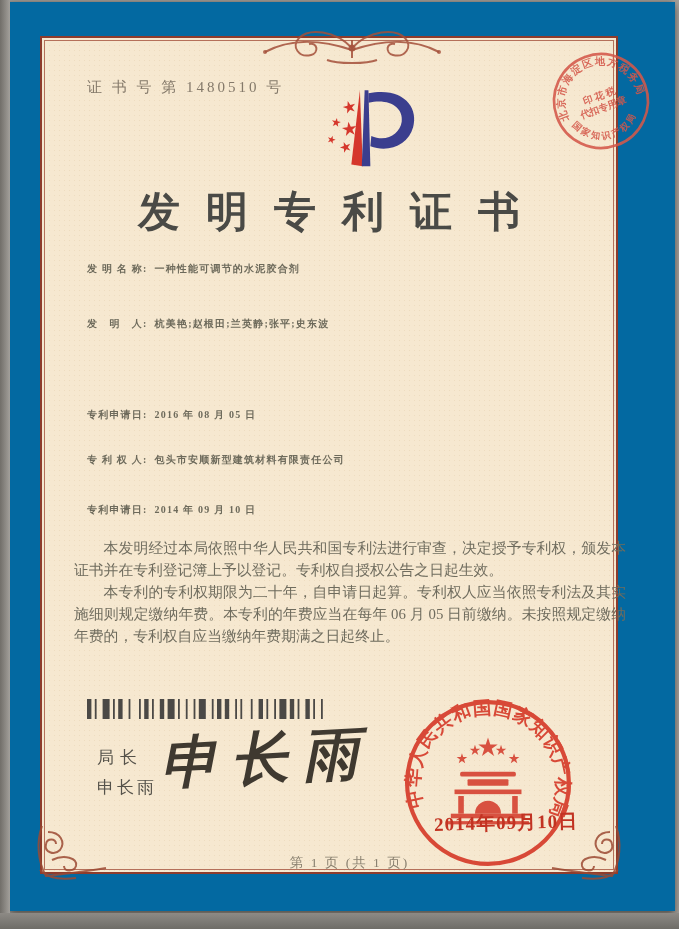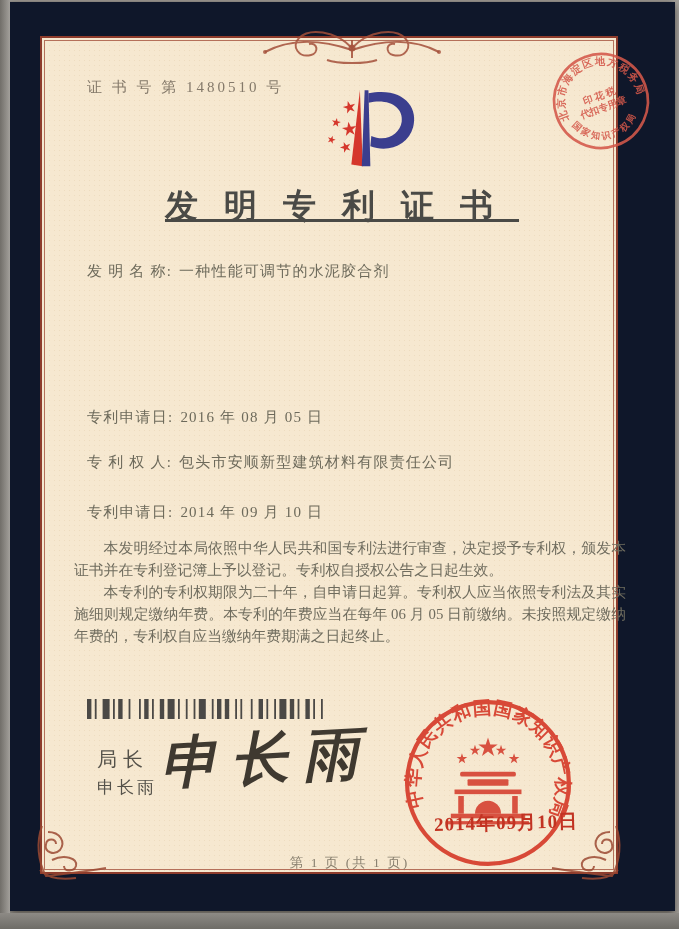--- a/index.html
+++ b/index.html
@@ -5,21 +5,21 @@
   * { margin:0; padding:0; box-sizing:border-box; }
   html,body { width:679px; height:929px; }
   body {
     position:relative;
     background:#a3a09b;
     font-family:"Liberation Serif","DejaVu Serif",serif;
     overflow:hidden;
   }
   .page {
     position:absolute; left:10px; top:2px; right:4px; bottom:18px;
-    background:#0f172a;
+    background:#0369a1;
     box-shadow:0 4px 8px rgba(40,35,30,.55), -3px 0 5px rgba(40,35,30,.35);
   }
   
   .frame {
     position:absolute; left:30px; top:34px; width:578px; height:838px;
     border:2.5px solid #8e3c2c;
     background-color:#f6e8d0;
     background-image:radial-gradient(#eedcbf 18%, rgba(0,0,0,0) 19%);
     background-size:5px 5px;
   }
@@ -31,36 +31,36 @@
     position:absolute; left:45px; top:40px;
     font-size:15px; color:#84796a; letter-spacing:3px;
   }
   .logo { position:absolute; left:278px; top:46px; width:114px; height:100px; }
   .tax-stamp {
     position:absolute; left:508px; top:12px; width:102px; height:102px;
     transform:rotate(-20deg); opacity:.88;
   }
   .title {
     position:absolute; left:0; top:146px; width:100%;
-    text-align:center; font-size:33px; font-weight:bold; color:#4a4a46;
-    letter-spacing:26px; padding-left:26px;text-decoration:underline;
+    text-align:center; font-size:42px; font-weight:bold; color:#4a4a46;
+    letter-spacing:26px; padding-left:26px;
   }
   .field-row {
     position:absolute; left:45px; width:520px;
-    font-size:15px; color:#6d6a5b; letter-spacing:1.2px; white-space:nowrap;
+    font-size:10px; color:#6d6a5b; letter-spacing:1.2px; white-space:nowrap;font-weight:bold;
   }
   .field-row .val { margin-left:7px; }
   .paragraphs {
     position:absolute; left:32px; top:499px; width:552px;
     font-size:14.8px; line-height:22px; color:#6f6c5e;
     text-align:justify;
   }
   .paragraphs p { text-indent:2em; }
   .barcode { position:absolute; left:45px; top:661px; width:258px; height:20px; opacity:.85; }
-  .signer-title { position:absolute; left:55px; top:708px; font-size:20px; color:#55524a; letter-spacing:6px; }
+  .signer-title { position:absolute; left:55px; top:708px; font-size:17px; color:#55524a; letter-spacing:6px; }
   .signer-name  { position:absolute; left:55px; top:738px; font-size:17px; color:#55524a; letter-spacing:3px; }
   .signature {
     position:absolute; left:118px; top:682px; width:240px;
     font-size:57px; font-weight:bold; color:#3f3930;
     letter-spacing:14px; transform:rotate(-3deg); font-style:italic;
   }
   .seal { position:absolute; left:353px; top:652px; width:186px; height:186px; opacity:.92; }
   .seal-date {
     position:absolute; left:366px; top:772px; width:196px; text-align:center;
     font-size:19px; font-weight:bold; color:#c23322; letter-spacing:1px;
@@ -148,20 +148,23 @@
         <textPath href="#taxBot">国家知识产权局</textPath>
       </text>
       <text x="50" y="48" font-size="9.5" fill="#d4584a" text-anchor="middle">印 花 税</text>
       <text x="50" y="60" font-size="9.5" fill="#d4584a" text-anchor="middle">代扣专用章</text>
     </svg>
 
     <div class="title">发明专利证书</div>
 
     <div class="field-row" style="top:224px">
       <span class="lab">发 明 名 称:</span><span class="val">一种性能可调节的水泥胶合剂</span>
+    </div>
+    <div class="field-row" style="top:279px">
+      <span class="lab">发　明　人:</span><span class="val">杭美艳;赵根田;兰英静;张平;史东波</span>
     </div>
     <div class="field-row" style="top:370px">
       <span class="lab">专利申请日:</span><span class="val">2016 年 08 月 05 日</span>
     </div>
     <div class="field-row" style="top:415px">
       <span class="lab">专 利 权 人:</span><span class="val">包头市安顺新型建筑材料有限责任公司</span>
     </div>
     <div class="field-row" style="top:465px">
       <span class="lab">专利申请日:</span><span class="val">2014 年 09 月 10 日</span>
     </div>

